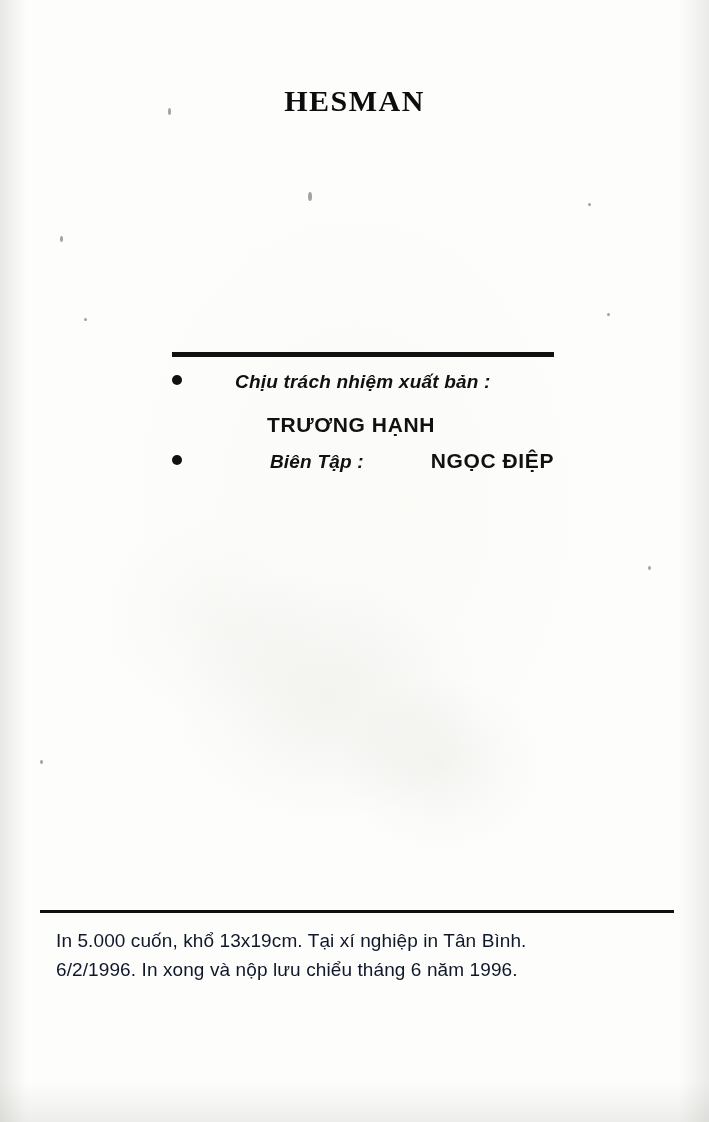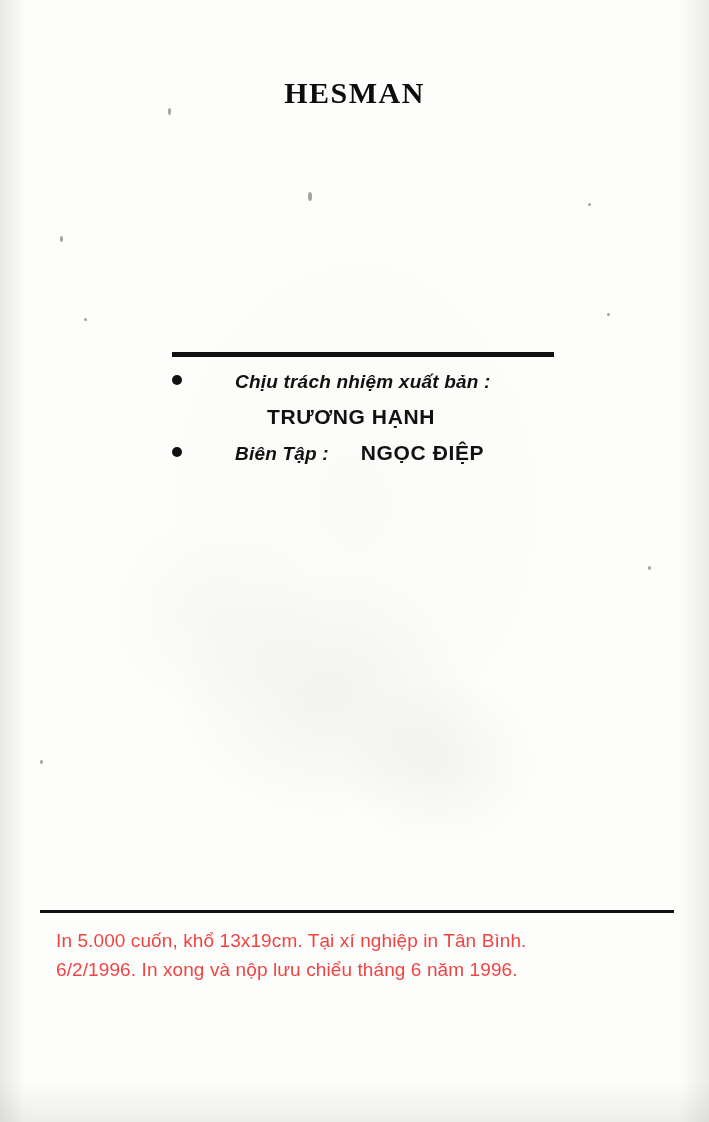--- a/index.html
+++ b/index.html
@@ -45,21 +45,21 @@
   .edge-shade-bottom {
     position: absolute;
     left: 0; right: 0; bottom: 0;
     height: 40px;
     background: linear-gradient(to top, rgba(130,130,125,0.13), rgba(255,255,255,0));
     pointer-events: none;
   }
 
   .page-title {
     position: absolute;
-    top: 56px;
+    top: 64px;
     left: 0;
     width: 100%;
     text-align: center;
     font-family: "Liberation Serif", serif;
     font-weight: bold;
     font-size: 30px;
     letter-spacing: 1.5px;
     color: #0d0d0d;
   }
 
@@ -107,46 +107,47 @@
     white-space: nowrap;
     margin-left: 44px;
   }
   .credit-name {
     font-weight: bold;
     font-size: 21px;
     letter-spacing: 0.6px;
     white-space: nowrap;
   }
   .name-line-1 {
-    margin-top: 12px;
+    margin-top: 20px;
     padding-left: 95px;
   }
   .row-2 {
     margin-top: 12px;
+    justify-content: space-between;
   }
   .row-2 .credit-name {
     margin-left: 32px;
   }
 
   
   .footer-rule {
     position: absolute;
     left: 40px;
     top: 910px;
     width: 634px;
     border-top: 3px solid #111;
   }
   .colophon {
     position: absolute;
     left: 56px;
     top: 926px;
     width: 614px;
     font-size: 19px;
     line-height: 29px;
-    color: #ef4444;
+    color: #0f172a;
     letter-spacing: 0.1px;
   }
   .colophon div {
     white-space: nowrap;
   }
 </style>
 </head>
 <body>
 
 <div class="paper-texture"></div>

